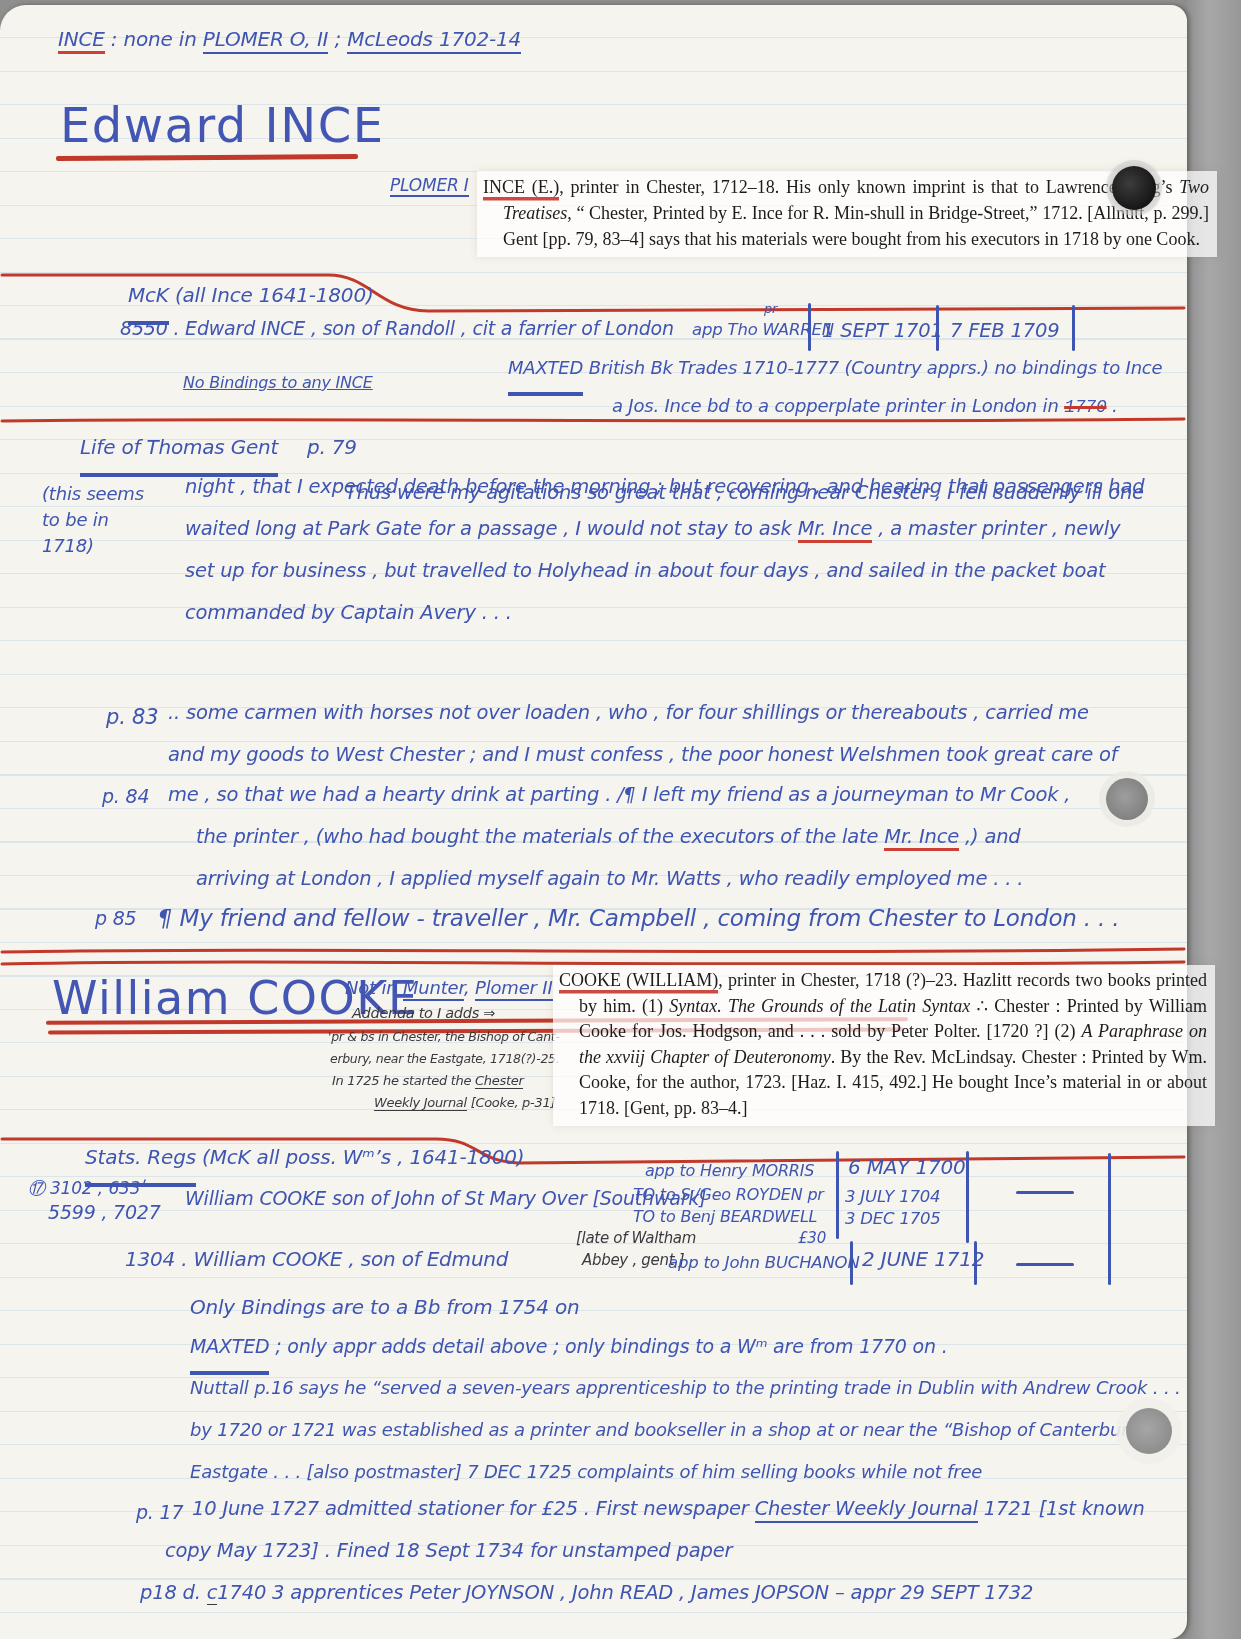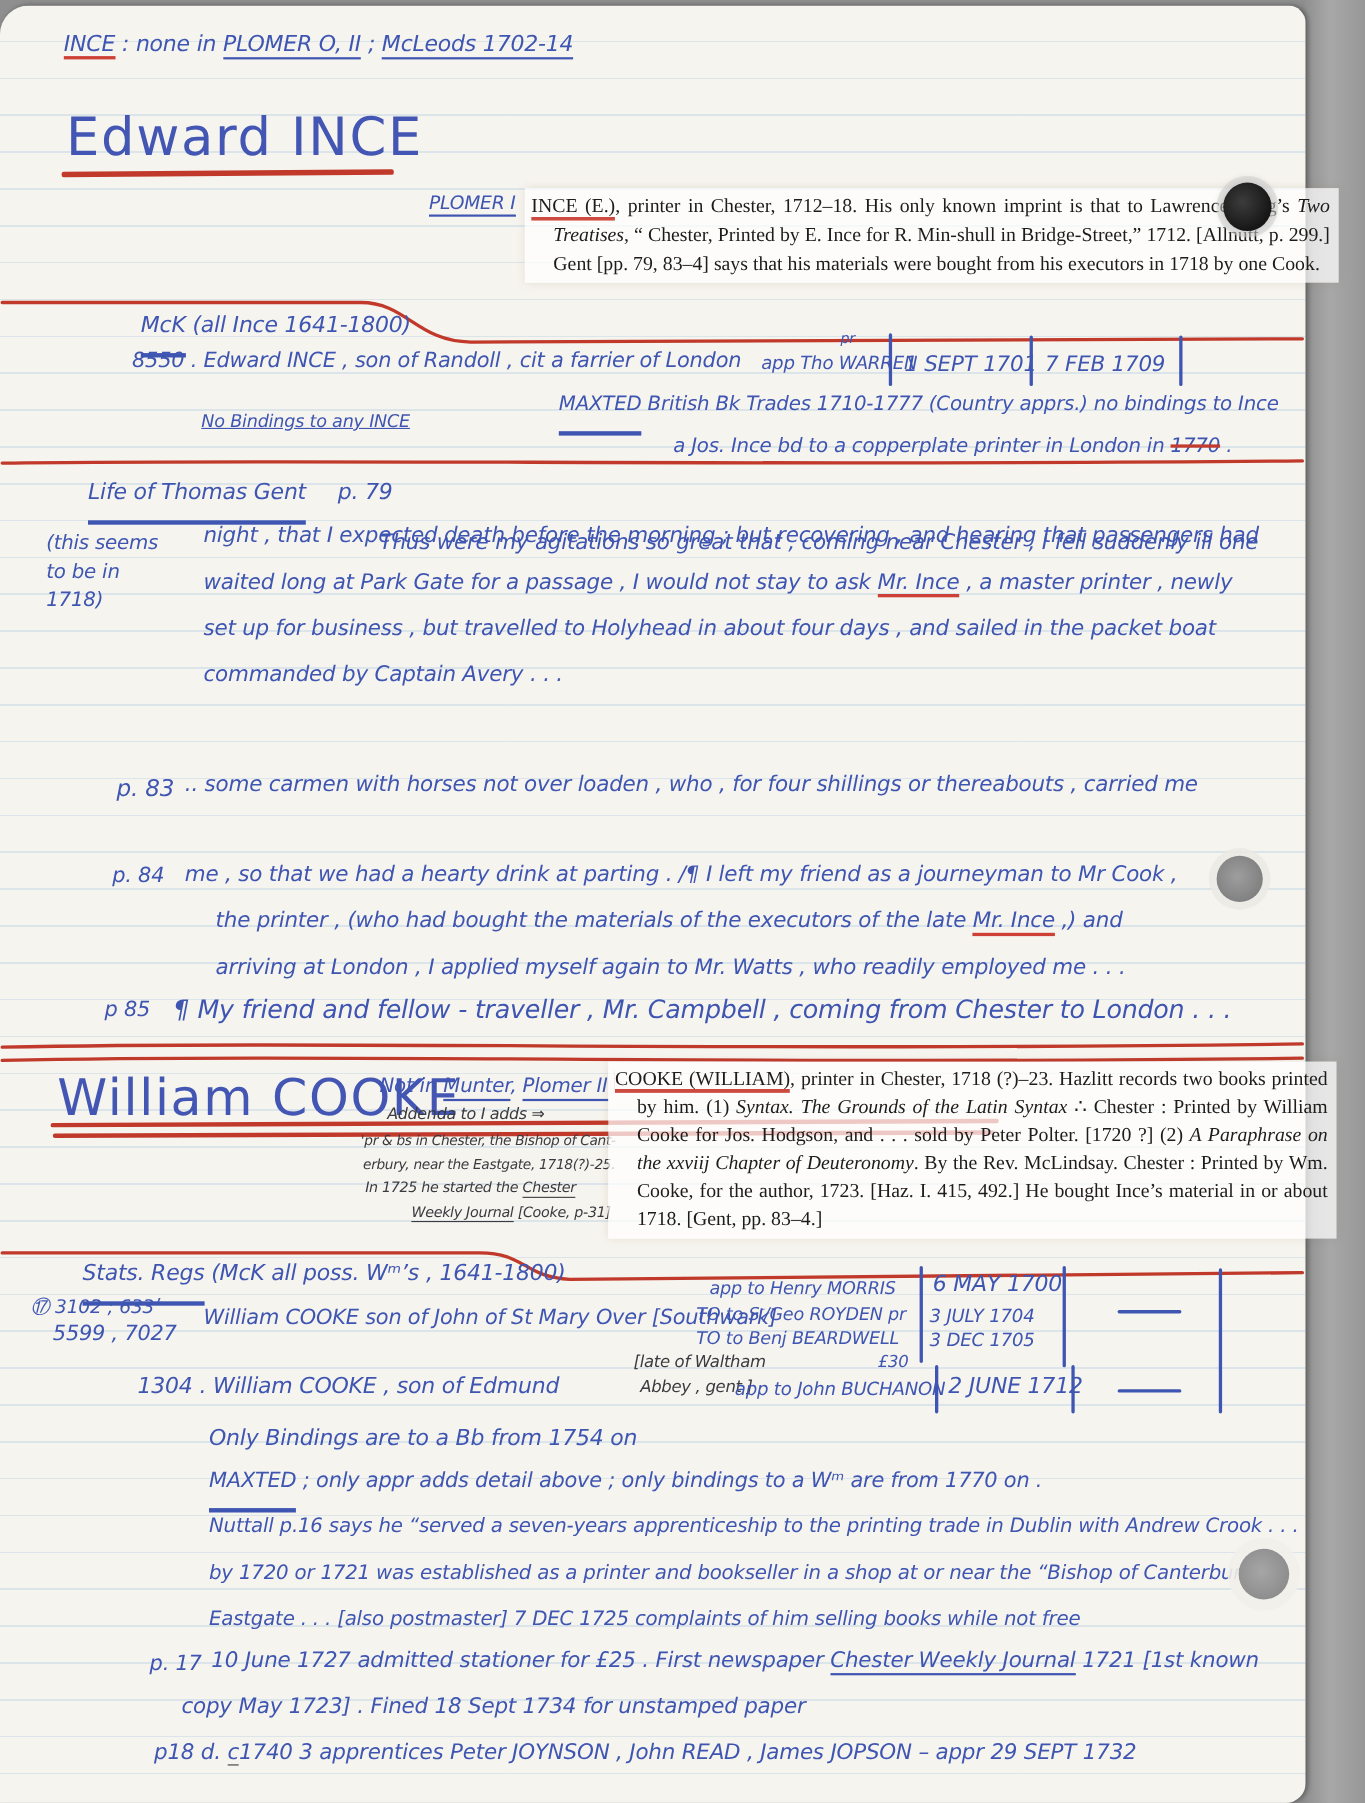--- a/index.html
+++ b/index.html
@@ -27,21 +27,21 @@
   .vbar{position:absolute;width:2.5px;background:#3e55b2;border-radius:2px;}
   .dash{position:absolute;height:3px;background:#3e55b2;border-radius:2px;}
   .hole{position:absolute;border-radius:50%;}
   .sg-it{font-style:italic;}
   .sg-u-red{border-bottom:3px solid #cc4036;}
   .sg-u-redp{box-shadow:0 3.5px 0 0 #cc4a40;}
   .sg-u-blue{border-bottom:2px solid currentColor;padding-bottom:1px;}
   .sg-u-blue-thick{border-bottom:4.5px solid #3e55b2;padding-bottom:14px;}
   .sg-u-dark{border-bottom:1.5px solid #3a3a40;}
   .sg-strike{text-decoration:line-through;text-decoration-color:#c23b2e;
-      -webkit-text-decoration-color:#c23b2e;text-decoration-thickness:2.5px;}
+      -webkit-text-decoration-color:#c23b2e;text-decoration-thickness:2.5px;font-family:Liberation Mono, monospace;}
   svg.rules{position:absolute;left:0;top:0;pointer-events:none;}
 </style>
 </head>
 <body>
 
 <div id="page">
   <div id="binder-strip"></div>
   <div id="paper">
 
     <svg class="rules" width="1187" height="1639" viewBox="0 0 1187 1639">
@@ -79,39 +79,40 @@
     <div class="hw" style="left:185px;top:470px;font-size:19.5px;">night , that I expected death before the morning ;  but recovering , and hearing that passengers had</div>
     <div class="hw" style="left:185px;top:512px;font-size:19.5px;"><span>waited long at Park Gate  for a passage ,  I would not stay  to ask </span><span class="sg-u-red">Mr. Ince</span><span> ,  a master printer ,  newly</span></div>
     <div class="hw" style="left:185px;top:554px;font-size:19.5px;">set up for business , but travelled to Holyhead in about four days , and  sailed  in the packet boat</div>
     <div class="hw" style="left:185px;top:596px;font-size:19.5px;">commanded by  Captain Avery . . .</div>
     <div class="hw" style="left:42px;top:478px;font-size:18px;">(this seems</div>
     <div class="hw" style="left:42px;top:504px;font-size:18px;">to be in</div>
     <div class="hw" style="left:42px;top:530px;font-size:18px;">1718)</div>
 
     <div class="hw" style="left:106px;top:700px;font-size:21px;">p. 83</div>
     <div class="hw" style="left:168px;top:696px;font-size:19.5px;">.. some  carmen  with horses  not over loaden , who ,  for four shillings  or thereabouts , carried me</div>
+    <div class="hw" style="left:168px;top:738px;font-size:19.5px;">and my goods to West Chester ;  and I  must confess , the poor honest Welshmen took great care of</div>
     <div class="hw" style="left:102px;top:780px;font-size:19px;">p. 84</div>
     <div class="hw" style="left:168px;top:778px;font-size:19.5px;">me , so that we had a hearty drink at parting . /¶ I left my friend as a journeyman to Mr Cook ,</div>
     <div class="hw" style="left:196px;top:820px;font-size:19.5px;"><span>the printer ,  (who had bought the materials of the executors of the late </span><span class="sg-u-red">Mr. Ince</span><span> ,)  and</span></div>
     <div class="hw" style="left:196px;top:862px;font-size:19.5px;">arriving at London ,  I applied myself again to Mr. Watts , who readily employed  me . . .</div>
     <div class="hw" style="left:95px;top:902px;font-size:19px;">p 85</div>
     <div class="hw" style="left:158px;top:900px;font-size:23px;">¶  My friend and fellow - traveller ,  Mr. Campbell ,  coming  from Chester to London  . . .</div>
 
     <div class="h1" style="left:52px;top:966px;font-size:46px;">William COOKE</div>
     <div class="redbar" style="left:46px;top:1014px;width:862px;height:4px;transform:rotate(-0.25deg);"></div>
     <div class="redbar" style="left:48px;top:1024px;width:856px;height:3.5px;transform:rotate(-0.2deg);"></div>
     <div class="hw" style="left:345px;top:972px;font-size:18px;"><span>Not in </span><span class="sg-u-blue">Munter</span><span>, </span><span class="sg-u-blue">Plomer II</span></div>
     <div class="hwk" style="left:352px;top:1000px;font-size:14.5px;">Addenda to I adds  ⇒</div>
     <div class="hwk" style="left:328px;top:1024px;font-size:12.5px;">'pr &amp; bs in Chester, the Bishop of Cant-</div>
     <div class="hwk" style="left:330px;top:1046px;font-size:12.5px;">erbury, near the Eastgate, 1718(?)-25.</div>
     <div class="hwk" style="left:332px;top:1068px;font-size:13px;"><span>In 1725 he started the </span><span class="sg-u-dark">Chester</span></div>
     <div class="hwk" style="left:330px;top:1090px;font-size:13px;margin-left:44px;"><span class="sg-u-dark">Weekly Journal</span><span> [Cooke, p-31]</span></div>
     <div class="print hang" style="left:553px;top:960px;width:628px;font-size:18px;line-height:25.5px;"><span class="sg-u-redp">COOKE (WILLIAM)</span><span>, printer in Chester, 1718 (?)–23.  Hazlitt records two books printed by him.  (1) </span><span class="sg-it">Syntax.</span><span>  </span><span class="sg-it">The Grounds of the Latin Syntax</span><span> ∴ Chester :  Printed by William Cooke for Jos. Hodgson, and . . . sold by Peter Polter.  [1720 ?]  (2) </span><span class="sg-it">A Paraphrase on the xxviij Chapter of Deuteronomy</span><span>.  By the Rev. McLindsay.  Chester :  Printed by Wm. Cooke, for the author, 1723.  [Haz. I. 415, 492.]  He bought Ince’s material in or about 1718.  [Gent, pp. 83–4.]</span></div>
 
-    <div class="hw" style="left:75px;top:1140px;font-size:20px;"><span class="sg-u-blue-thick">Stats. Regs</span><span> (McK all poss. Wᵐ’s ,  1641-1800)</span></div>
+    <div class="hw" style="left:85px;top:1140px;font-size:20px;"><span class="sg-u-blue-thick">Stats. Regs</span><span> (McK all poss. Wᵐ’s ,  1641-1800)</span></div>
     <div class="hw" style="left:28px;top:1172px;font-size:17px;">⑰ 3102 ;  633ʹ</div>
     <div class="hw" style="left:48px;top:1196px;font-size:19px;">5599 ,  7027</div>
     <div class="hw" style="left:185px;top:1182px;font-size:19px;">William COOKE  son of  John  of St Mary Over  [Southwark]</div>
     <div class="hw" style="left:645px;top:1156px;font-size:16px;">app to Henry MORRIS</div>
     <div class="hw" style="left:848px;top:1150px;font-size:20px;">6 MAY 1700</div>
     <div class="hw" style="left:633px;top:1180px;font-size:16px;">TO to Sʳ/Geo  ROYDEN  pr</div>
     <div class="hw" style="left:845px;top:1182px;font-size:16.5px;">3 JULY 1704</div>
     <div class="hw" style="left:633px;top:1202px;font-size:16px;">TO to Benj  BEARDWELL</div>
     <div class="hw" style="left:845px;top:1204px;font-size:16.5px;">3 DEC 1705</div>
     <div class="hw" style="left:798px;top:1224px;font-size:15px;">£30</div>

